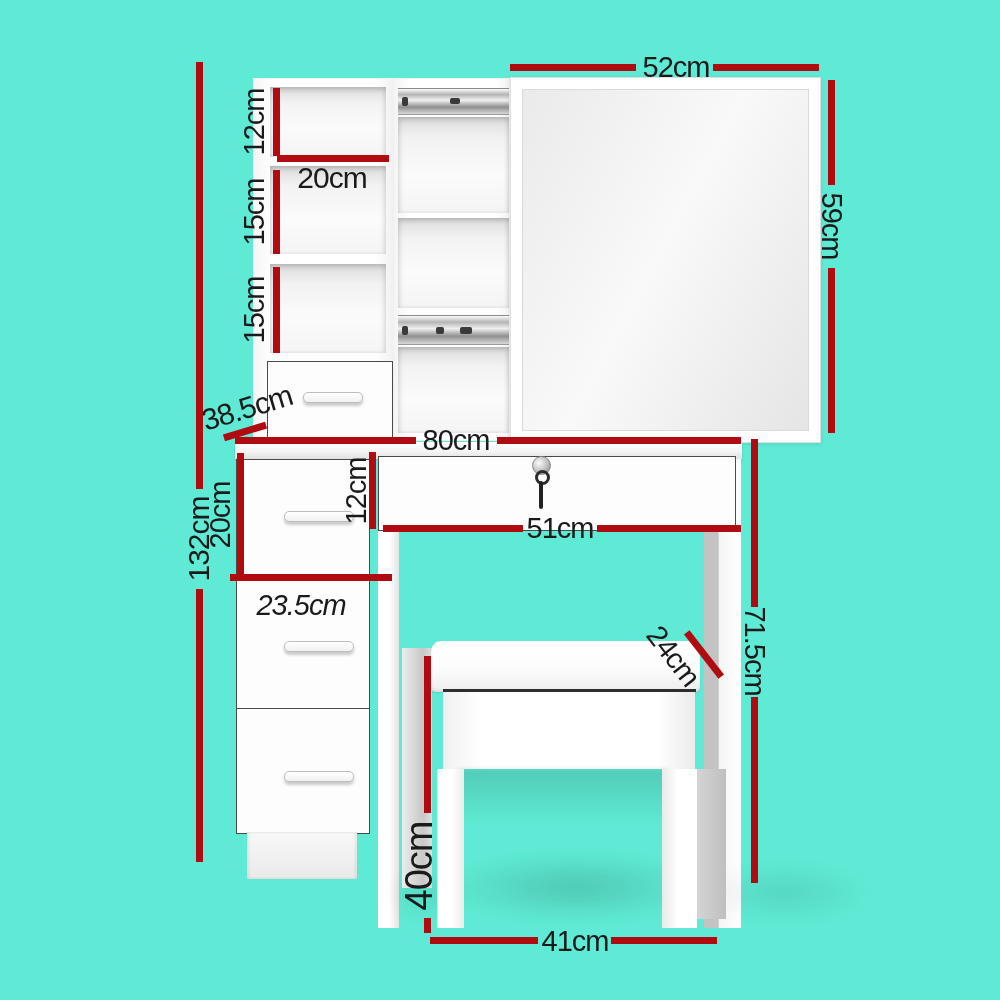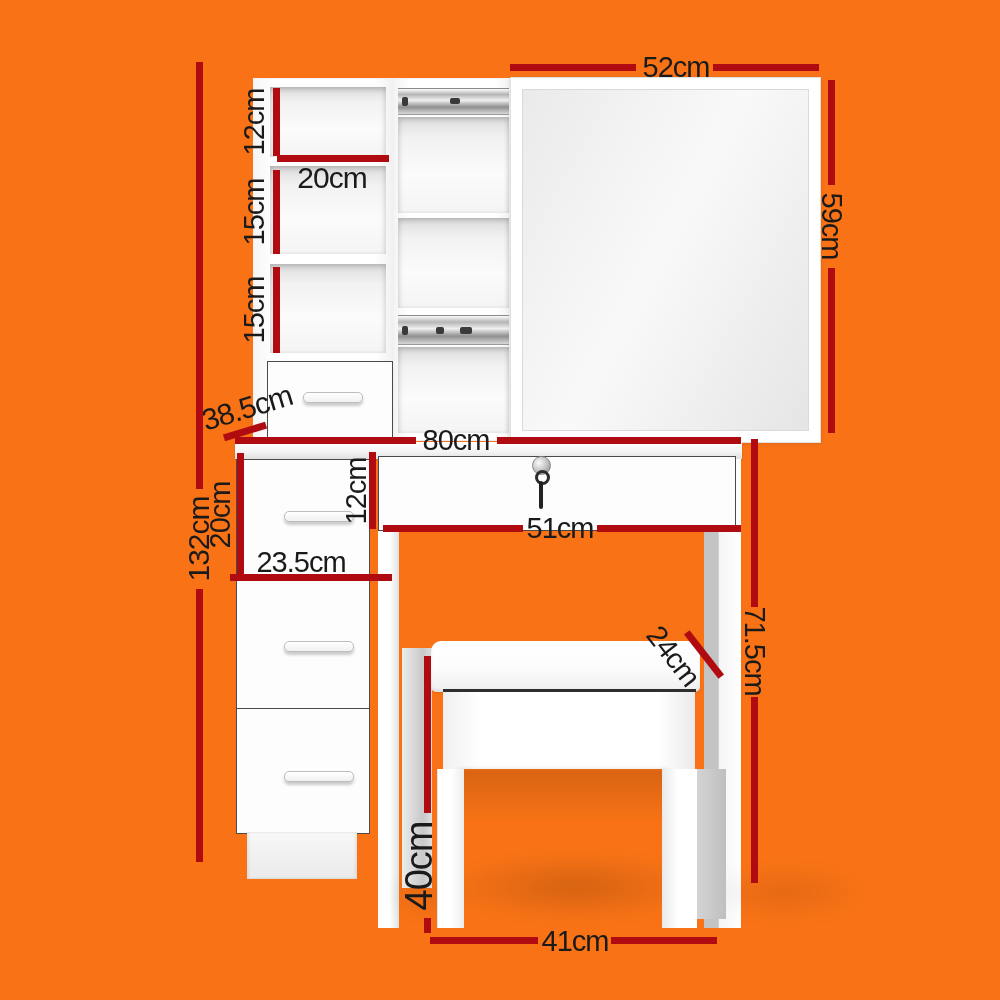--- a/index.html
+++ b/index.html
@@ -1,16 +1,16 @@
 <!DOCTYPE html>
 <html><head>
 <meta charset="utf-8">
 <style>
   html,body{margin:0;padding:0;background:#fff;}
-  .canvas{position:relative;width:1000px;height:1000px;background:#f97316;overflow:hidden;
+  .canvas{position:relative;width:1000px;height:1000px;background:#5eead4;overflow:hidden;
           font-family:"Liberation Sans",sans-serif;}
   .abs{position:absolute;}
   
   .panel{position:absolute;background:linear-gradient(90deg,#f4f4f4,#ffffff 14%,#ffffff 86%,#efefef);
          box-shadow:inset 0 1px 0 #f1f1f1, inset 0 -1px 0 #ededed;}
   .opening{position:absolute;background:linear-gradient(180deg,#dcdcdc 0%,#f2f2f2 22%,#fbfbfb 60%,#f4f4f4 100%);
            box-shadow:inset 0 3px 5px rgba(0,0,0,.14), inset 3px 0 4px rgba(0,0,0,.05), inset -3px 0 4px rgba(0,0,0,.05);}
   .rail{position:absolute;border-top:1px solid #8a8a8a;border-bottom:1px solid #9a9a9a;
         background:linear-gradient(180deg,#fbfbfb 0%,#b5b5b5 22%,#f0f0f0 45%,#8f8f8f 72%,#d8d8d8 100%);}
   .rail .dot{position:absolute;background:#3a3a3a;border-radius:2px;}
@@ -128,21 +128,21 @@
     <div class="lbl" style="left:456px;top:440px;">80cm</div>
 
     <div class="line" style="left:196px;top:62px;width:7px;height:427px;"></div>
     <div class="line" style="left:196px;top:589px;width:7px;height:273px;"></div>
     <div class="lbl rl" style="left:199px;top:539px;font-size:30px;">132cm</div>
 
     <div class="line" style="left:237px;top:453px;width:7px;height:124px;"></div>
     <div class="lbl rl" style="left:220px;top:515px;">20cm</div>
 
     <div class="line" style="left:230px;top:574px;width:162px;height:7px;"></div>
-    <div class="lbl" style="left:301px;top:562px;">23.5cm</div>
+    <div class="lbl" style="left:301px;top:605px;font-style:italic;">23.5cm</div>
 
     <div class="line" style="left:369px;top:452px;width:7px;height:77px;"></div>
     <div class="lbl rl" style="left:356px;top:491px;">12cm</div>
 
     <div class="line" style="left:383px;top:525px;width:140px;height:7px;"></div>
     <div class="line" style="left:597px;top:525px;width:144px;height:7px;"></div>
     <div class="lbl" style="left:560px;top:528px;">51cm</div>
 
     <div class="line" style="left:751px;top:439px;width:7px;height:168px;"></div>
     <div class="line" style="left:751px;top:697px;width:7px;height:186px;"></div>

